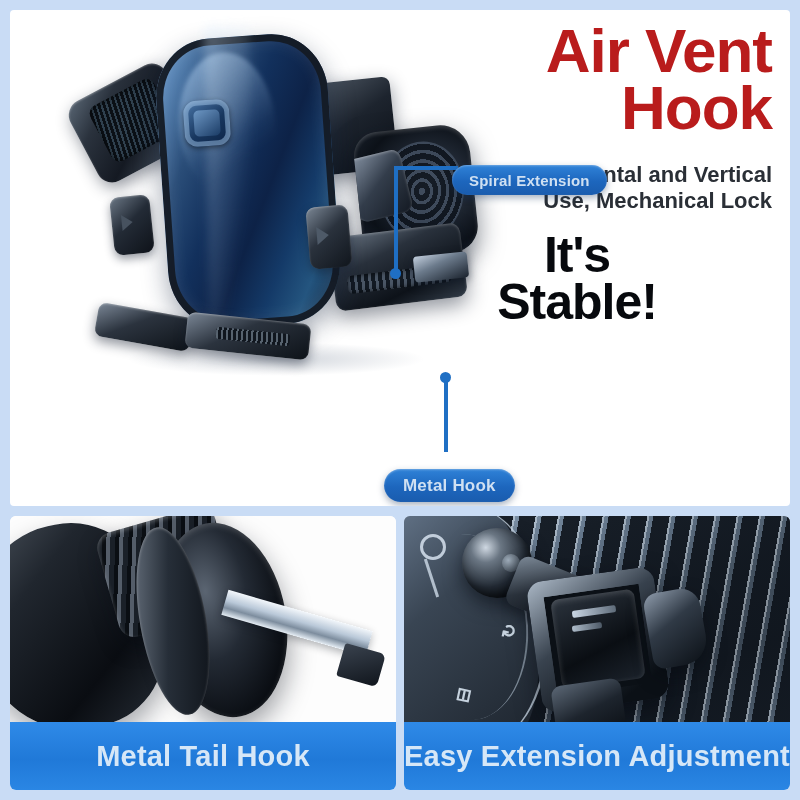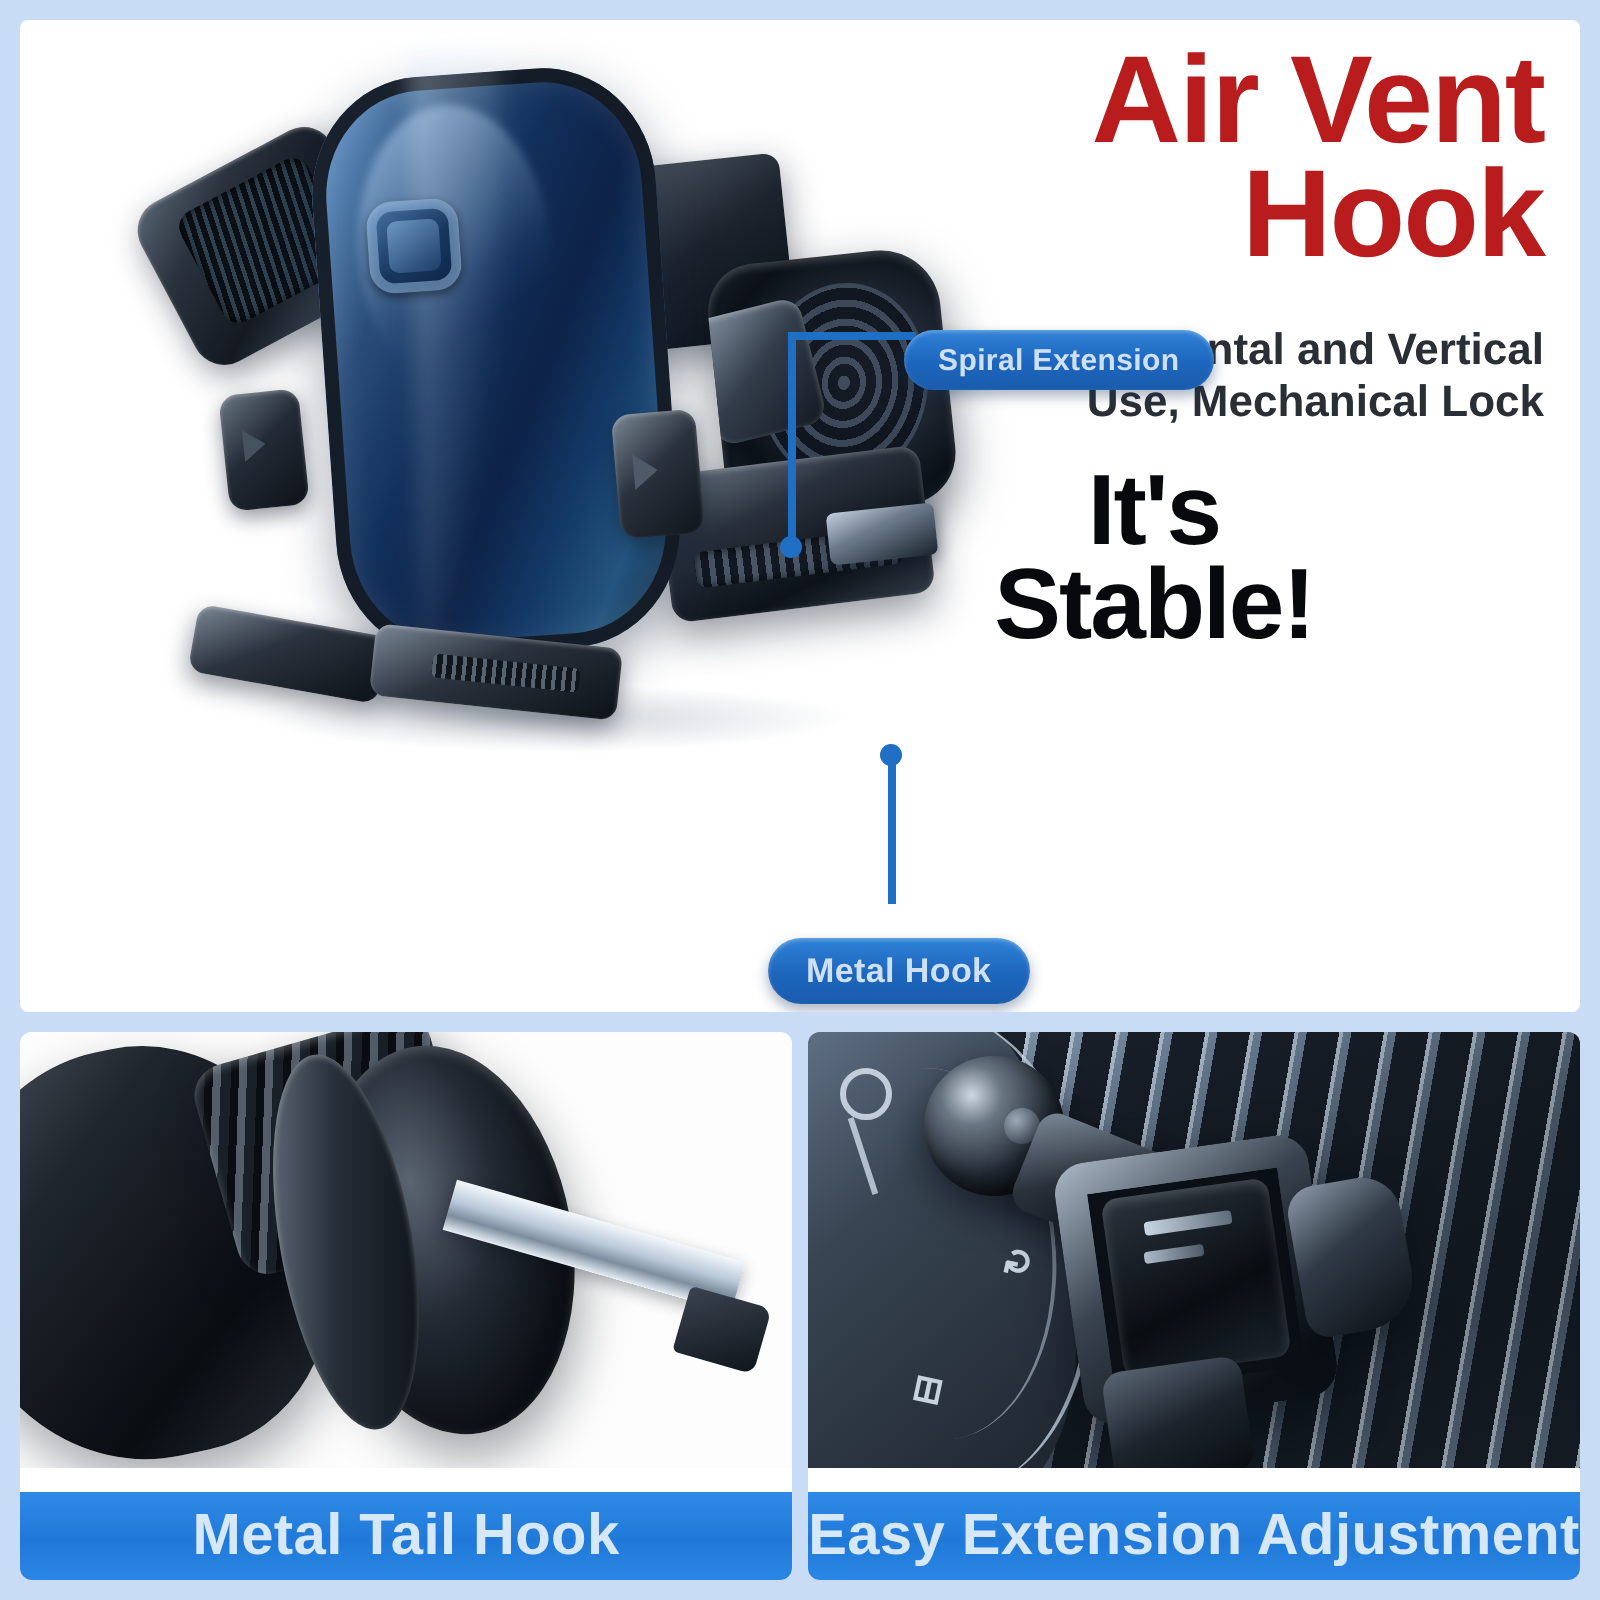--- a/index.html
+++ b/index.html
@@ -385,21 +385,21 @@
     background: #ffffff;
   }
   .card-photo {
     position: absolute;
     inset: 0 0 56px 0;
     overflow: hidden;
   }
   .card-label {
     position: absolute;
     left: 0; right: 0; bottom: 0;
-    height: 44px;
+    height: 68px;
     display: flex;
     align-items: center;
     justify-content: center;
     background: linear-gradient(180deg, #2f8ae8 0%, #2079d8 55%, #2a86e4 100%);
     color: #d6e7f7;
     font-size: 29px;
     font-weight: bold;
     letter-spacing: .2px;
     white-space: nowrap;
   }

